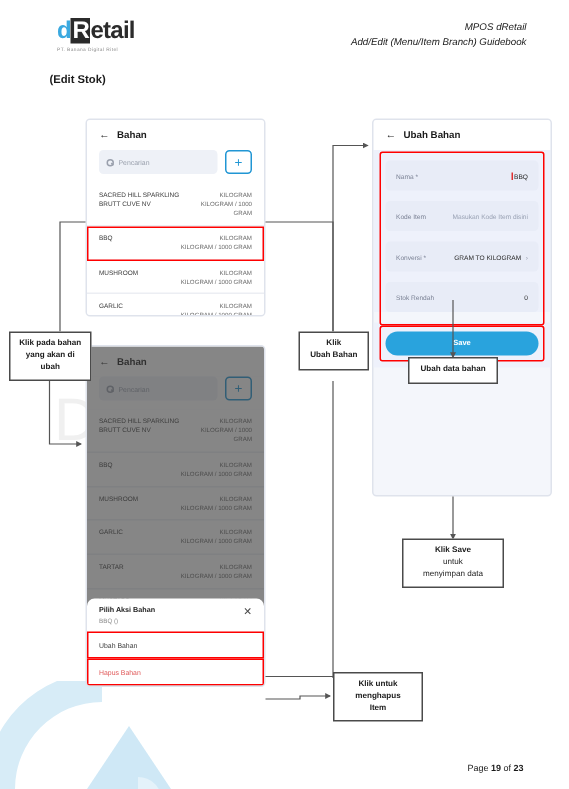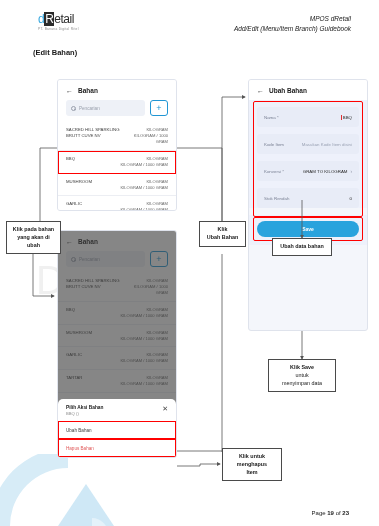--- a/index.html
+++ b/index.html
@@ -22,21 +22,21 @@
   
   .watermark {
     position: absolute; left: 36px; top: 258px;
     font-size: 40px; letter-spacing: 1px;
     color: #f0f0f0; font-family: "Liberation Sans", sans-serif;
     white-space: nowrap; pointer-events: none; user-select: none;
   }
 
   
   .logo-wrap { position: absolute; left: 38px; top: 13px; width: 92px; }
-  .logo-txt { font-size: 12px; font-weight: normal; letter-spacing: -.5px; line-height: 1; }
+  .logo-txt { font-size: 16px; font-weight: bold; letter-spacing: -.5px; line-height: 1; }
   .logo-d { color: #3aa9e0; }
   .logo-r { background: #2b2b2b; color: #fff; padding: 0 1px; }
   .logo-rest { color: #2b2b2b; }
   .logo-sub { font-size: 3.2px; color: #8a8a8a; margin-top: 2px; letter-spacing: .3px; }
 
   .head-right {
     position: absolute; right: 28px; top: 14px;
     text-align: right; font-style: italic;
     font-size: 6.5px; color: #1a1a1a; line-height: 1.55;
   }
@@ -198,21 +198,21 @@
       <span class="logo-d">d</span><span class="logo-r">R</span><span class="logo-rest">etail</span>
     </div>
     <div class="logo-sub">PT. Banana Digital Ritel</div>
   </div>
 
   <div class="head-right">
     <div>MPOS dRetail</div>
     <div>Add/Edit (Menu/Item Branch) Guidebook</div>
   </div>
 
-  <div class="section-title">(Edit Bahan)</div>
+  <div class="section-title">(Edit Stok)</div>
 
   <div class="phone" id="phone1">
     <div class="ph-head">
       <span class="back-arrow">←</span>
       <span class="ph-title">Bahan</span>
     </div>
     <div class="search-row">
       <div class="search-box">
         <span class="search-ico"></span>
         <span class="search-ph">Pencarian</span>

